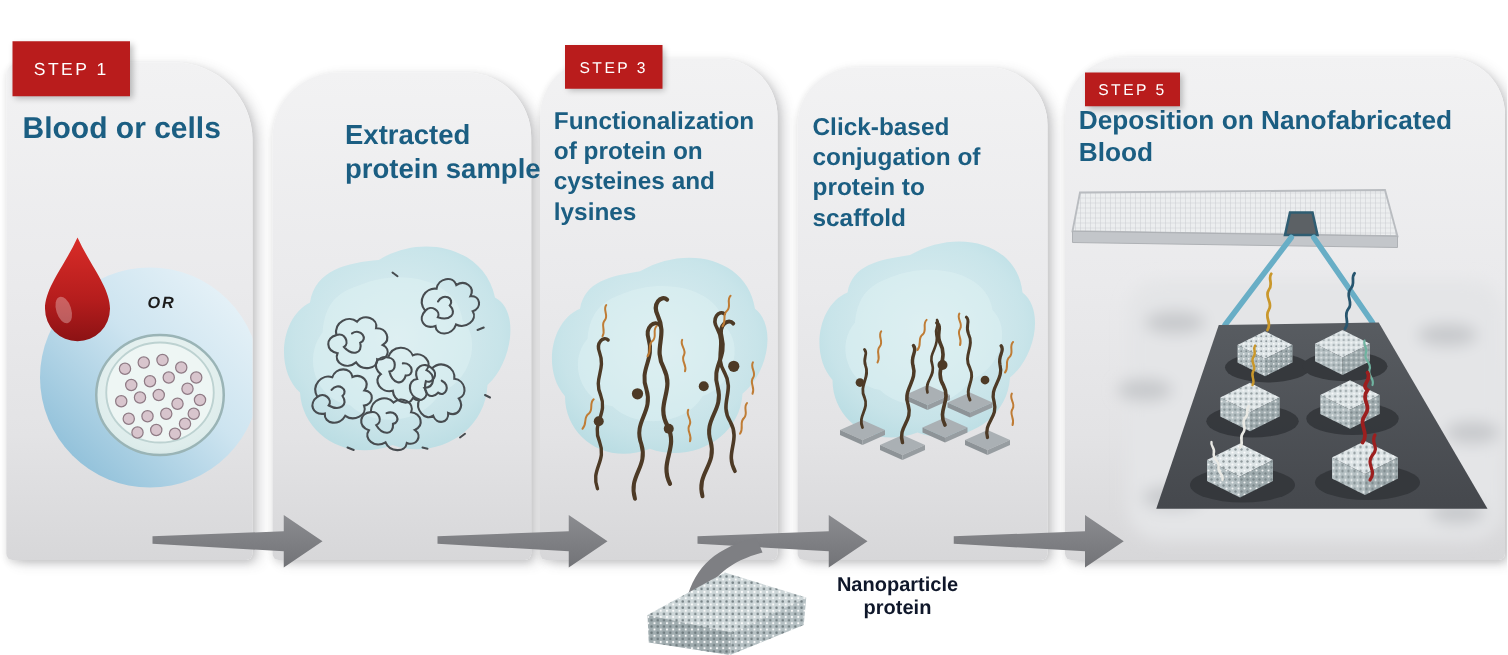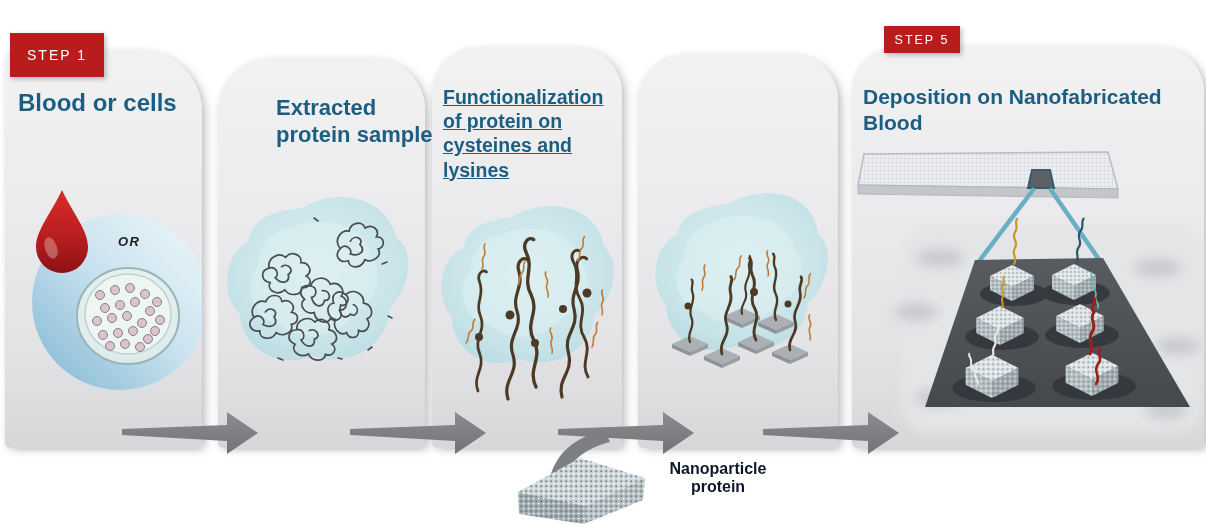--- a/index.html
+++ b/index.html
@@ -274,25 +274,27 @@
         <use href="#thr" transform="translate(126,338) scale(0.7) rotate(-20)" stroke="#e9e9e4" stroke-width="2.8"></use>
         <use href="#thr" transform="translate(224,217) rotate(6)" stroke="#27556e" stroke-width="2.2"></use>
         <use href="#thr" transform="translate(246,262) scale(0.8) rotate(-14)" stroke="#6fb3a0" stroke-width="2.2"></use>
         <path d="M238,308 C244,300 234,294 240,286 C246,278 236,274 242,266 C236,262 246,258 242,252" fill="none" stroke="#9c1f1f" stroke-width="3" stroke-linecap="round"></path>
         <path d="M244,338 C250,330 240,326 246,318 C252,312 244,308 248,302" fill="none" stroke="#9c1f1f" stroke-width="2.6" stroke-linecap="round"></path>
       </g>
     </svg>
   </div>
 
   <div class="badge" style="left:10px;top:33px;width:94px;height:44px;font-size:14px;">STEP 1</div>
-  <div class="badge" style="left:868px;top:26px;width:76px;height:27px;font-size:12.5px;margin-left:16px;">STEP 5</div>
+  <div class="badge" style="left:452px;top:36px;width:78px;height:35px;font-size:12.5px;">STEP 3</div>
+  <div class="badge" style="left:868px;top:58px;width:76px;height:27px;font-size:12.5px;">STEP 5</div>
 
   <div class="title" style="left:18px;top:88px;width:175px;font-size:24px;">Blood or cells</div>
   <div class="title" style="left:232px;top:94px;width:180px;font-size:22px;margin-left:44px;">Extracted protein sample</div>
-  <div class="title" style="left:443px;top:85px;width:170px;font-size:19.5px;text-decoration:underline;">Functionalization of protein on cysteines and lysines</div>
+  <div class="title" style="left:443px;top:85px;width:170px;font-size:19.5px;">Functionalization of protein on cysteines and lysines</div>
+  <div class="title" style="left:650px;top:90px;width:160px;font-size:19.5px;">Click-based conjugation of protein to scaffold</div>
   <div class="title" style="left:863px;top:84px;width:330px;font-size:21px;">Deposition on Nanofabricated Blood</div>
 
   <svg id="overlay" width="1206" height="524" viewBox="0 0 1206 524">
     <defs>
       <linearGradient id="arrG" x1="0" y1="0" x2="0" y2="1">
         <stop offset="0" stop-color="#8b8c90"></stop>
           <stop offset="1" stop-color="#727377"></stop>
       </linearGradient>
       <pattern id="spk2" width="5" height="5" patternUnits="userSpaceOnUse">
         <circle cx="1.2" cy="1.2" r="1" fill="#5f6b6f" opacity="0.8"></circle>

